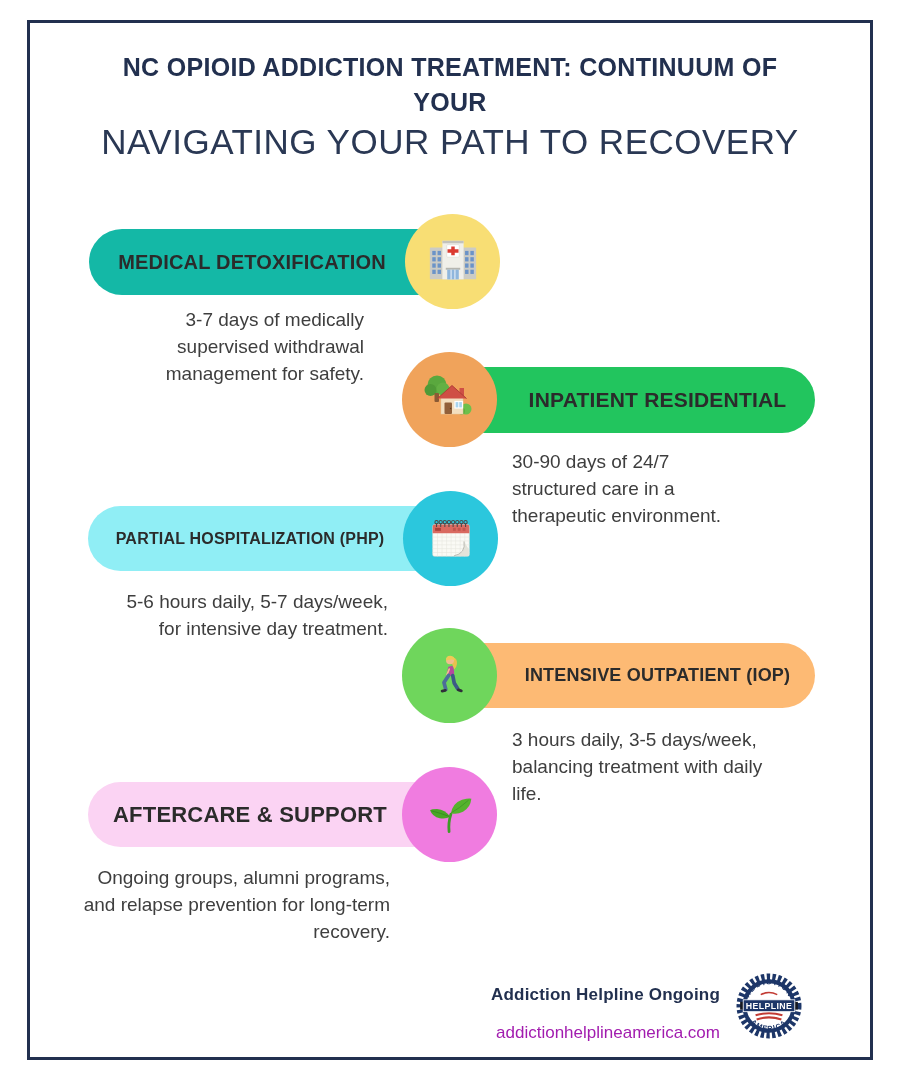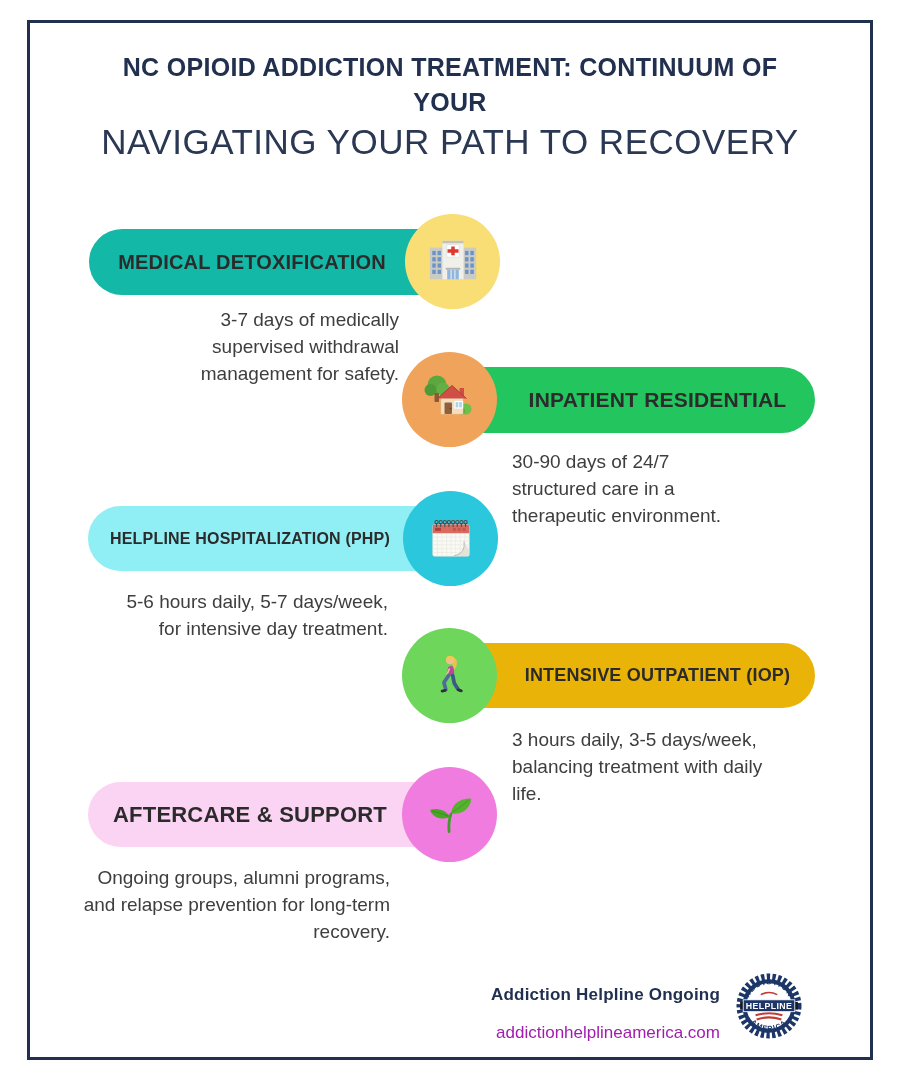--- a/index.html
+++ b/index.html
@@ -34,21 +34,21 @@
     display:flex;align-items:center;justify-content:center;
   }
   .desc{
     position:absolute;color:#3E3E3E;font-size:19px;line-height:27px;
   }
   .desc.ralign{text-align:right;}
   .desc.lalign{text-align:left;}
   
   .s1-pill{left:89px;top:229px;width:366px;font-size:20px;}
   .s1-circle{left:405px;top:214px;}
-  .s1-desc{right:501px;top:306px;width:224px;}
+  .s1-desc{right:536px;top:306px;width:224px;}
   .s2-circle{left:402px;top:352px;}
   .s2-pill{left:452px;top:367px;width:363px;font-size:21px;}
   .s2-desc{left:512px;top:448px;width:238px;}
   .s3-pill{left:88px;top:506px;width:364px;font-size:16px;height:65px;}
   .s3-circle{left:403px;top:491px;}
   .s3-desc{right:512px;top:588px;width:266px;}
   .s4-circle{left:402px;top:628px;}
   .s4-pill{left:452px;top:643px;width:363px;font-size:18px;height:65px;}
   .s4-desc{left:512px;top:726px;width:278px;}
   .s5-pill{left:88px;top:782px;width:364px;font-size:22px;height:65px;}
@@ -126,21 +126,21 @@
       <path d="M15.5 26.5 L30 13.5 L44.5 26.5" fill="none" stroke="#b03d35" stroke-width="1"></path>
       <rect x="22.5" y="30.5" width="7.5" height="11.5" rx="1" fill="#91603a"></rect>
       <circle cx="28.6" cy="36.5" r="0.8" fill="#5e3c21"></circle>
       <rect x="33" y="29.5" width="7.5" height="6.5" fill="#a8d4ee" stroke="#ffffff" stroke-width="1.2"></rect>
       <line x1="36.75" y1="29.5" x2="36.75" y2="36" stroke="#ffffff" stroke-width="0.9"></line>
     </svg>
   </div>
   <div class="desc lalign s2-desc">30-90 days of 24/7 structured care in a therapeutic environment.</div>
 
   <div class="pill left s3-pill" style="background-color: rgb(144, 238, 245);">
-    <span>HELPLINE HOSPITALIZATION (PHP)</span>
+    <span>PARTIAL HOSPITALIZATION (PHP)</span>
   </div>
   <div class="icon-circle s3-circle" style="background-color: rgb(43, 199, 221);">
     <svg width="54" height="54" viewBox="0 0 56 56">
       <rect x="9" y="13" width="38" height="33" rx="2" fill="#fafaf5" stroke="#d8d8d0" stroke-width="0.6"></rect>
       <g stroke="#e6e6de" stroke-width="0.6">
         <line x1="9" y1="26" x2="47" y2="26"></line>
           <line x1="9" y1="30" x2="47" y2="30"></line>
         <line x1="9" y1="34" x2="47" y2="34"></line>
           <line x1="9" y1="38" x2="47" y2="38"></line>
         <line x1="9" y1="42" x2="47" y2="42"></line>
@@ -174,21 +174,21 @@
           <line x1="38.8" y1="12" x2="38.8" y2="15.5"></line>
         <circle cx="43.1" cy="10.5" r="1.7"></circle>
           <line x1="43.1" y1="12" x2="43.1" y2="15.5"></line>
       </g>
       <path d="M46.5 45.5 L31 45.5 Q43.5 43 41.5 30.5 L46.5 39 Z" fill="#e3e3da"></path>
       <path d="M31 45.5 Q43.5 43 41.5 30.5" fill="none" stroke="#b9b9b1" stroke-width="1"></path>
     </svg>
   </div>
   <div class="desc ralign s3-desc">5-6 hours daily, 5-7 days/week, for intensive day treatment.</div>
 
-  <div class="pill right s4-pill" style="background-color: #eab308;">
+  <div class="pill right s4-pill" style="background-color: #fdba74;">
     <span>INTENSIVE OUTPATIENT (IOP)</span>
   </div>
   <div class="icon-circle s4-circle" style="background-color: rgb(111, 214, 92);">
     <svg width="52" height="52" viewBox="0 0 56 56">
       <path d="M31.5 8 Q36 9 35.5 15 Q35 19 32.5 21 L29.5 13 Z" fill="#e9c14f"></path>
       <circle cx="28" cy="11" r="4.3" fill="#f1bc8f"></circle>
       <path d="M23.7 11.5 Q23.5 6.2 28.3 6.2 Q33 6.4 33.3 11.5 Q30 8.8 23.7 11.5 Z" fill="#f0ca55"></path>
       <path d="M26.3 18 L30.6 17 Q33.2 21.5 32.2 28 L25 28 Q24.6 22 26.3 18 Z" fill="#b6489e"></path>
       <line x1="27.2" y1="20.5" x2="24.8" y2="26.5" stroke="#f1bc8f" stroke-width="1.8" stroke-linecap="round"></line>
       <polyline points="26.5,27.5 21.5,35 23.5,42.5" fill="none" stroke="#4d6d99" stroke-width="4" stroke-linecap="round" stroke-linejoin="round"></polyline>

